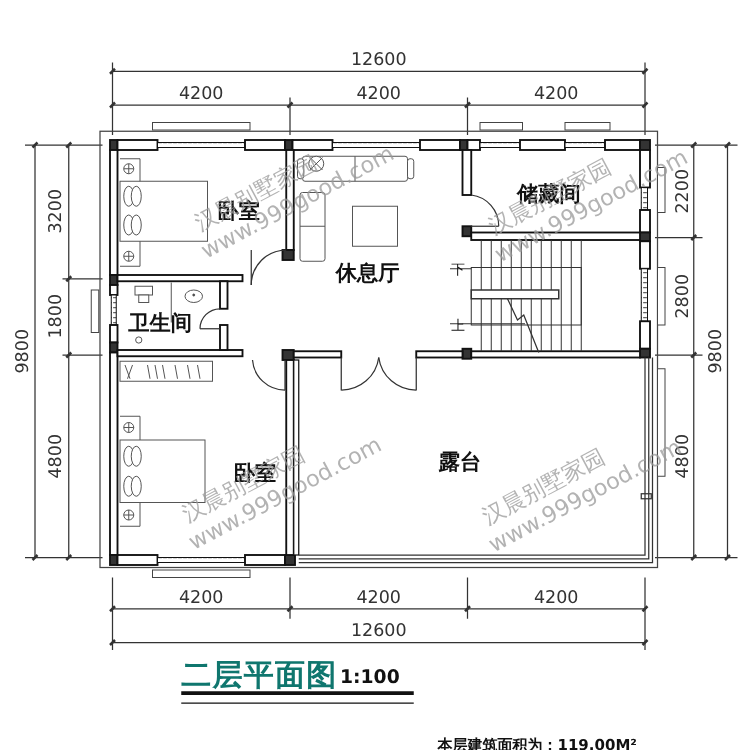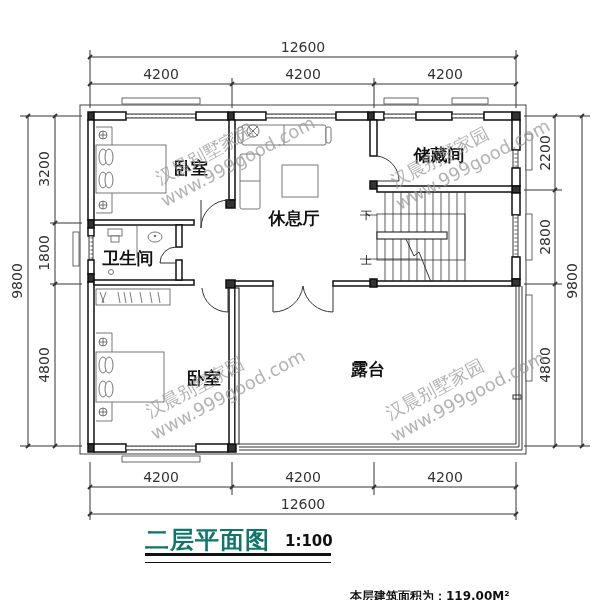--- a/index.html
+++ b/index.html
@@ -4,21 +4,21 @@
 <style>
   html, body { margin: 0; padding: 0; background: #ffffff; }
   body { width: 600px; height: 600px; position: relative; overflow: hidden; font-family: "DejaVu Sans", sans-serif; }
   #plan { position: absolute; left: 0; top: 0; width: 600px; height: 600px; }
   .dim-text { font-family: "DejaVu Sans", sans-serif; font-size: 14px; fill: #333; }
   .room-label { font-family: "DejaVu Sans", sans-serif; font-size: 17px; font-weight: bold; fill: #111; }
   .stair-label { font-family: "DejaVu Sans", sans-serif; font-size: 11px; fill: #111; }
   .wm { font-family: "DejaVu Sans", sans-serif; font-size: 18px; fill: #9a9a9a; opacity: 0.75; }
   .title { position: absolute; left: 145px; top: 524px; font-family: "DejaVu Sans", sans-serif; font-weight: bold; font-size: 24px; color: #0f766e; letter-spacing: 1px; }
   .title-underline { position: absolute; left: 145px; top: 553px; width: 186px; height: 6px; border-top: 3px solid #111; border-bottom: 1.5px solid #111; }
-  .scale { position: absolute; left: 285px; top: 532px; font-family: "DejaVu Sans", sans-serif; font-weight: bold; font-size: 15px; color: #111; }
+  .scale { position: absolute; left: 272px; top: 532px; font-family: "DejaVu Sans", sans-serif; font-weight: bold; font-size: 15px; color: #111; }
   .area { position: absolute; left: 350px; top: 560px; font-family: "DejaVu Sans", sans-serif; font-weight: bold; font-size: 12px; color: #111; margin-top: 28px; }
 </style>
 </head>
 <body>
 
 <svg id="plan" viewBox="0 0 600 600" xmlns="http://www.w3.org/2000/svg">
   <defs>
     <pattern id="glass" width="4" height="4" patternUnits="userSpaceOnUse">
       <rect width="4" height="4" fill="#fff"></rect>
       <line x1="0" y1="2" x2="4" y2="2" stroke="#666" stroke-width="1" stroke-dasharray="1.5,1"></line>

